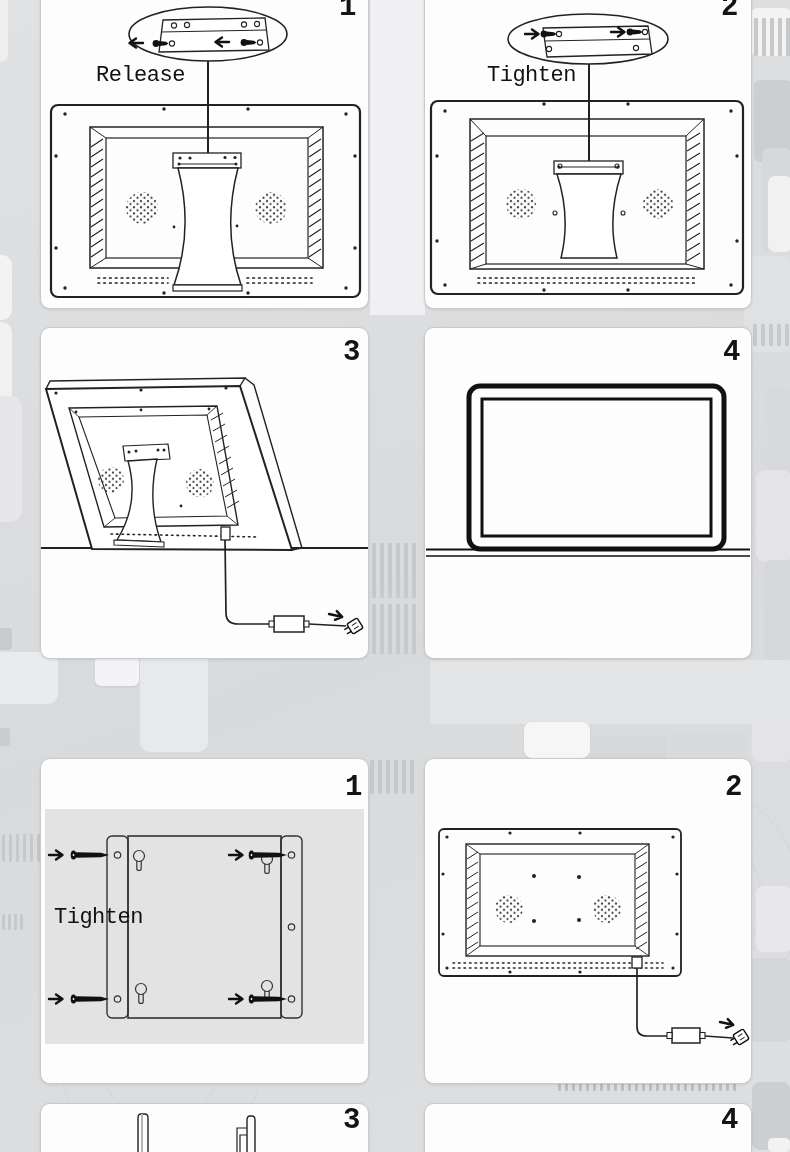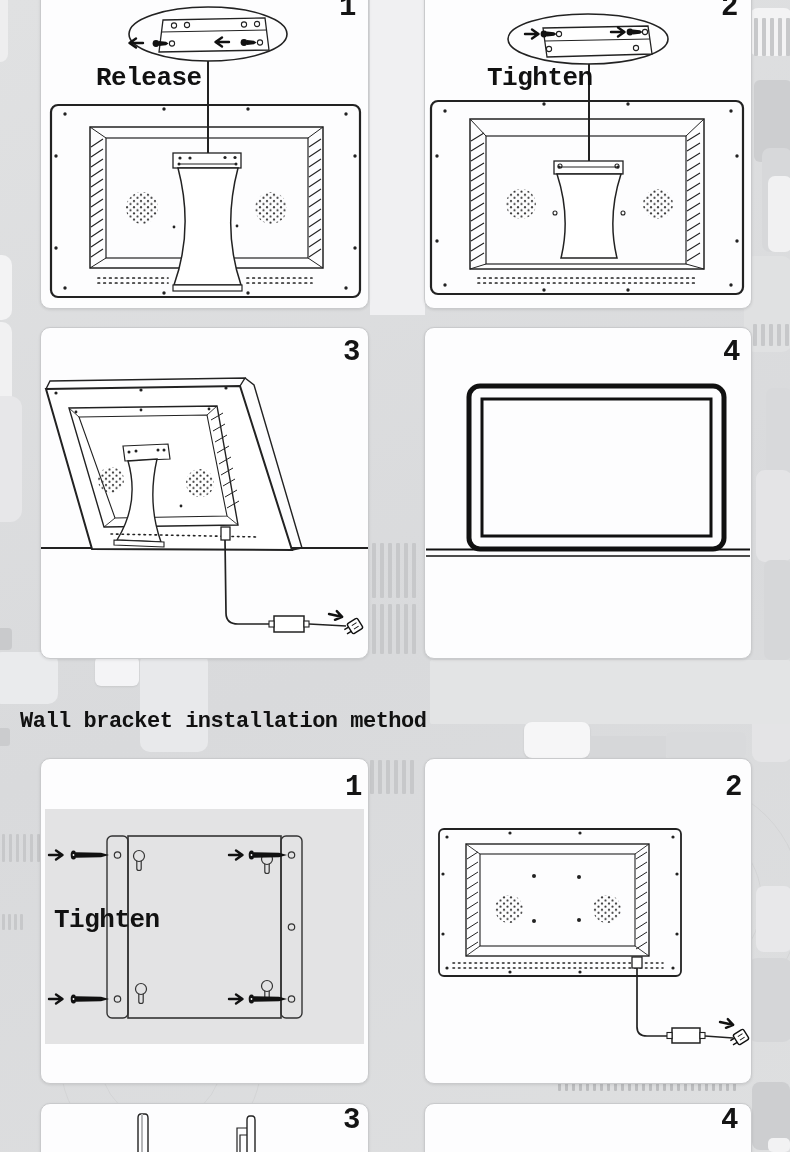--- a/index.html
+++ b/index.html
@@ -7,21 +7,21 @@
         background:linear-gradient(160deg,#e0e1e2 0%,#d9dadc 55%,#dedfe0 100%);
         font-family:"Liberation Mono","DejaVu Sans Mono",monospace;color:#161616;}
   .deco{position:absolute;}
   .ring{position:absolute;border:1px solid rgba(100,100,105,0.07);border-radius:50%;}
   .stripes{position:absolute;display:flex;gap:4px;}
   .stripes i{display:block;width:var(--bw,4px);height:100%;background:var(--bc,#c7c8ca);border-radius:1px;}
   .card{position:absolute;background:#fdfdfe;border:1px solid #c9cacc;border-radius:10px;
         box-shadow:0 1px 3px rgba(0,0,0,0.10);}
   .diag{position:absolute;left:0;top:0;width:100%;height:100%;}
   .num{position:absolute;font-size:29px;font-weight:bold;line-height:1;color:#141414;}
-  .lbl{position:absolute;font-size:26px;font-weight:bold;letter-spacing:-0.5px;color:#111;white-space:nowrap;}
+  .lbl{position:absolute;font-size:22px;font-weight:normal;letter-spacing:-0.5px;color:#111;white-space:nowrap;}
   .title{position:absolute;left:20px;top:709px;font-size:22px;font-weight:bold;letter-spacing:-0.5px;color:#111;white-space:nowrap;}
 </style>
 </head>
 <body>
 
 <div class="page">
 
   <svg width="0" height="0" style="position:absolute" aria-hidden="true">
     <defs>
       <pattern id="spk" width="7" height="6.2" patternUnits="userSpaceOnUse">
@@ -335,21 +335,20 @@
       <g fill="none" stroke="#111">
         <rect x="44" y="58" width="255" height="163" rx="11" stroke-width="5"></rect>
         <rect x="57" y="71" width="229" height="137" stroke-width="3"></rect>
         <path d="M1,221.5 H325" stroke-width="2.2"></path>
         <path d="M1,228 H325" stroke-width="1.6"></path>
       </g>
     </svg>
     <div class="num" style="left:298px;top:10px;">4</div>
   </div>
 
-  <div class="title">Wall bracket installation method</div>
 
   <div class="card" style="left:40px;top:758px;width:327px;height:324px;">
     <svg class="diag" viewBox="0 0 327 324">
       <rect x="4" y="50" width="319" height="235" fill="#e3e3e4"></rect>
       <g fill="none" stroke="#333">
         <rect x="66" y="77" width="21" height="182" rx="5" stroke-width="1.4"></rect>
         <rect x="240" y="77" width="21" height="182" rx="5" stroke-width="1.4"></rect>
         <rect x="87" y="77" width="153" height="182" stroke-width="1.6"></rect>
         <circle cx="76.5" cy="96" r="3.2" stroke-width="1.2"></circle>
           <circle cx="76.5" cy="240" r="3.2" stroke-width="1.2"></circle>

